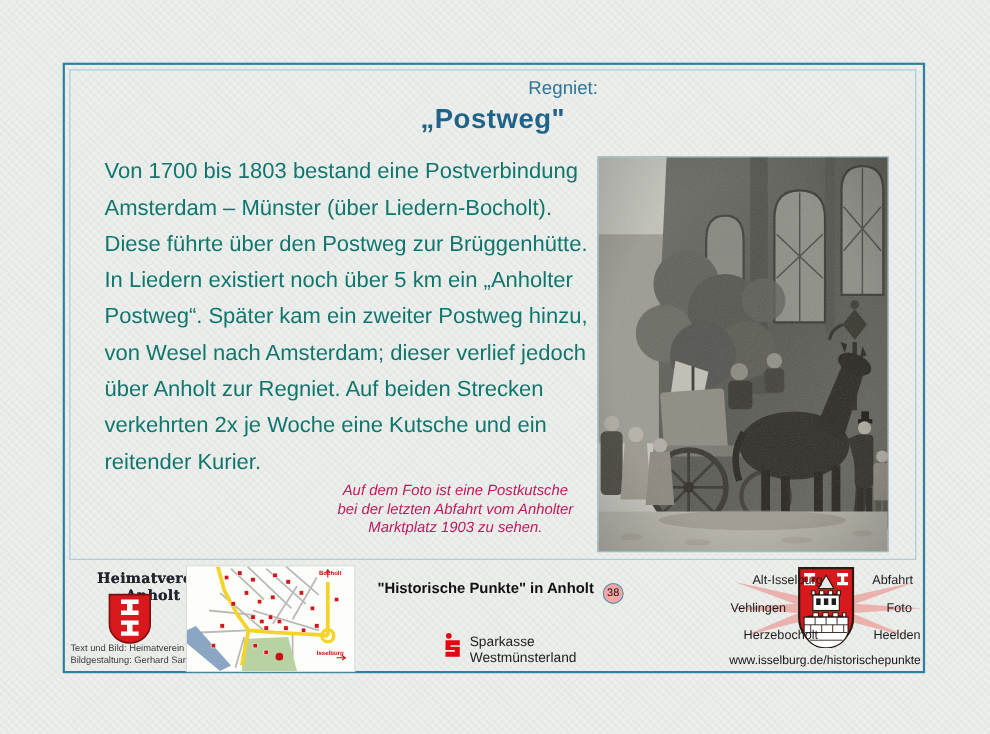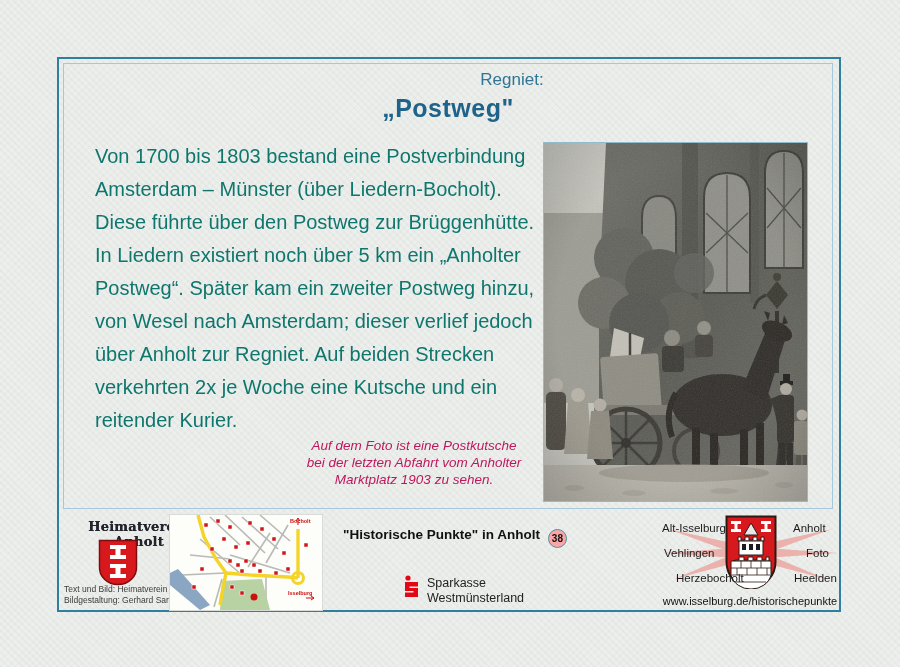--- a/index.html
+++ b/index.html
@@ -66,38 +66,38 @@
   }
   .town-map svg{display:block;width:100%;height:100%;}
 
   .series-line{
     position:absolute;left:340px;top:527px;width:230px;text-align:center;
     font-size:13.5px;font-weight:bold;color:#111;
   }
   .series-badge{
     display:inline-block;vertical-align:-3px;margin-left:8px;
     width:17px;height:17px;line-height:17px;border-radius:50%;
-    border:1px solid #4a90ad;font-size:10px;font-weight:bold;color:#111;
+    border:1px solid #4a90ad;font-size:10px;font-weight:normal;color:#111;
     text-align:center;background:#fca5a5;
   }
   .sponsor{
     position:absolute;left:403px;top:575px;height:30px;
   }
   .sponsor .mark{position:absolute;left:0;top:0;width:17px;height:24px;}
   .sponsor .lines{
     position:absolute;left:24px;top:1px;font-size:12.5px;line-height:15px;color:#222;
   }
 
   .compass{position:absolute;left:658px;top:513px;width:184px;height:84px;}
   .compass .rays{position:absolute;left:0;top:0;width:184px;height:84px;}
   .isselburg-arms{position:absolute;left:67px;top:2px;width:52px;height:74px;}
   .place{
     position:absolute;font-size:11.5px;color:#1c1c1c;white-space:nowrap;
   }
-  .p-nw{left:4px;top:9px;}  .p-ne{left:135px;top:9px;}
+  .p-nw{left:26px;top:9px;}  .p-ne{left:135px;top:9px;}
   .p-w{left:6px;top:34px;}   .p-e{left:148px;top:34px;}
   .p-sw{left:18px;top:59px;} .p-se{left:136px;top:59px;}
   .website-url{
     position:absolute;left:655px;top:595px;width:190px;text-align:center;
     font-size:11px;color:#111;
   }
   .maplabel{font-size:5.5px;font-weight:bold;fill:#cc1111;}
 </style>
 </head>
 <body>
@@ -377,21 +377,21 @@
             <line x1="26" y1="46" x2="26" y2="53"></line>
             <line x1="36" y1="46" x2="36" y2="53"></line>
           <line x1="12" y1="53" x2="12" y2="60"></line>
             <line x1="22" y1="53" x2="22" y2="60"></line>
             <line x1="32" y1="53" x2="32" y2="60"></line>
             <line x1="42" y1="53" x2="42" y2="60"></line>
         </g>
       </svg>
     </div>
     <div class="place p-nw">Alt-Isselburg</div>
-    <div class="place p-ne">Anholt</div>
+    <div class="place p-ne">Abfahrt</div>
     <div class="place p-w">Vehlingen</div>
     <div class="place p-e">Foto</div>
     <div class="place p-sw">Herzebocholt</div>
     <div class="place p-se">Heelden</div>
   </div>
 
   <div class="website-url">www.isselburg.de/historischepunkte</div>
 
 </div>
 

